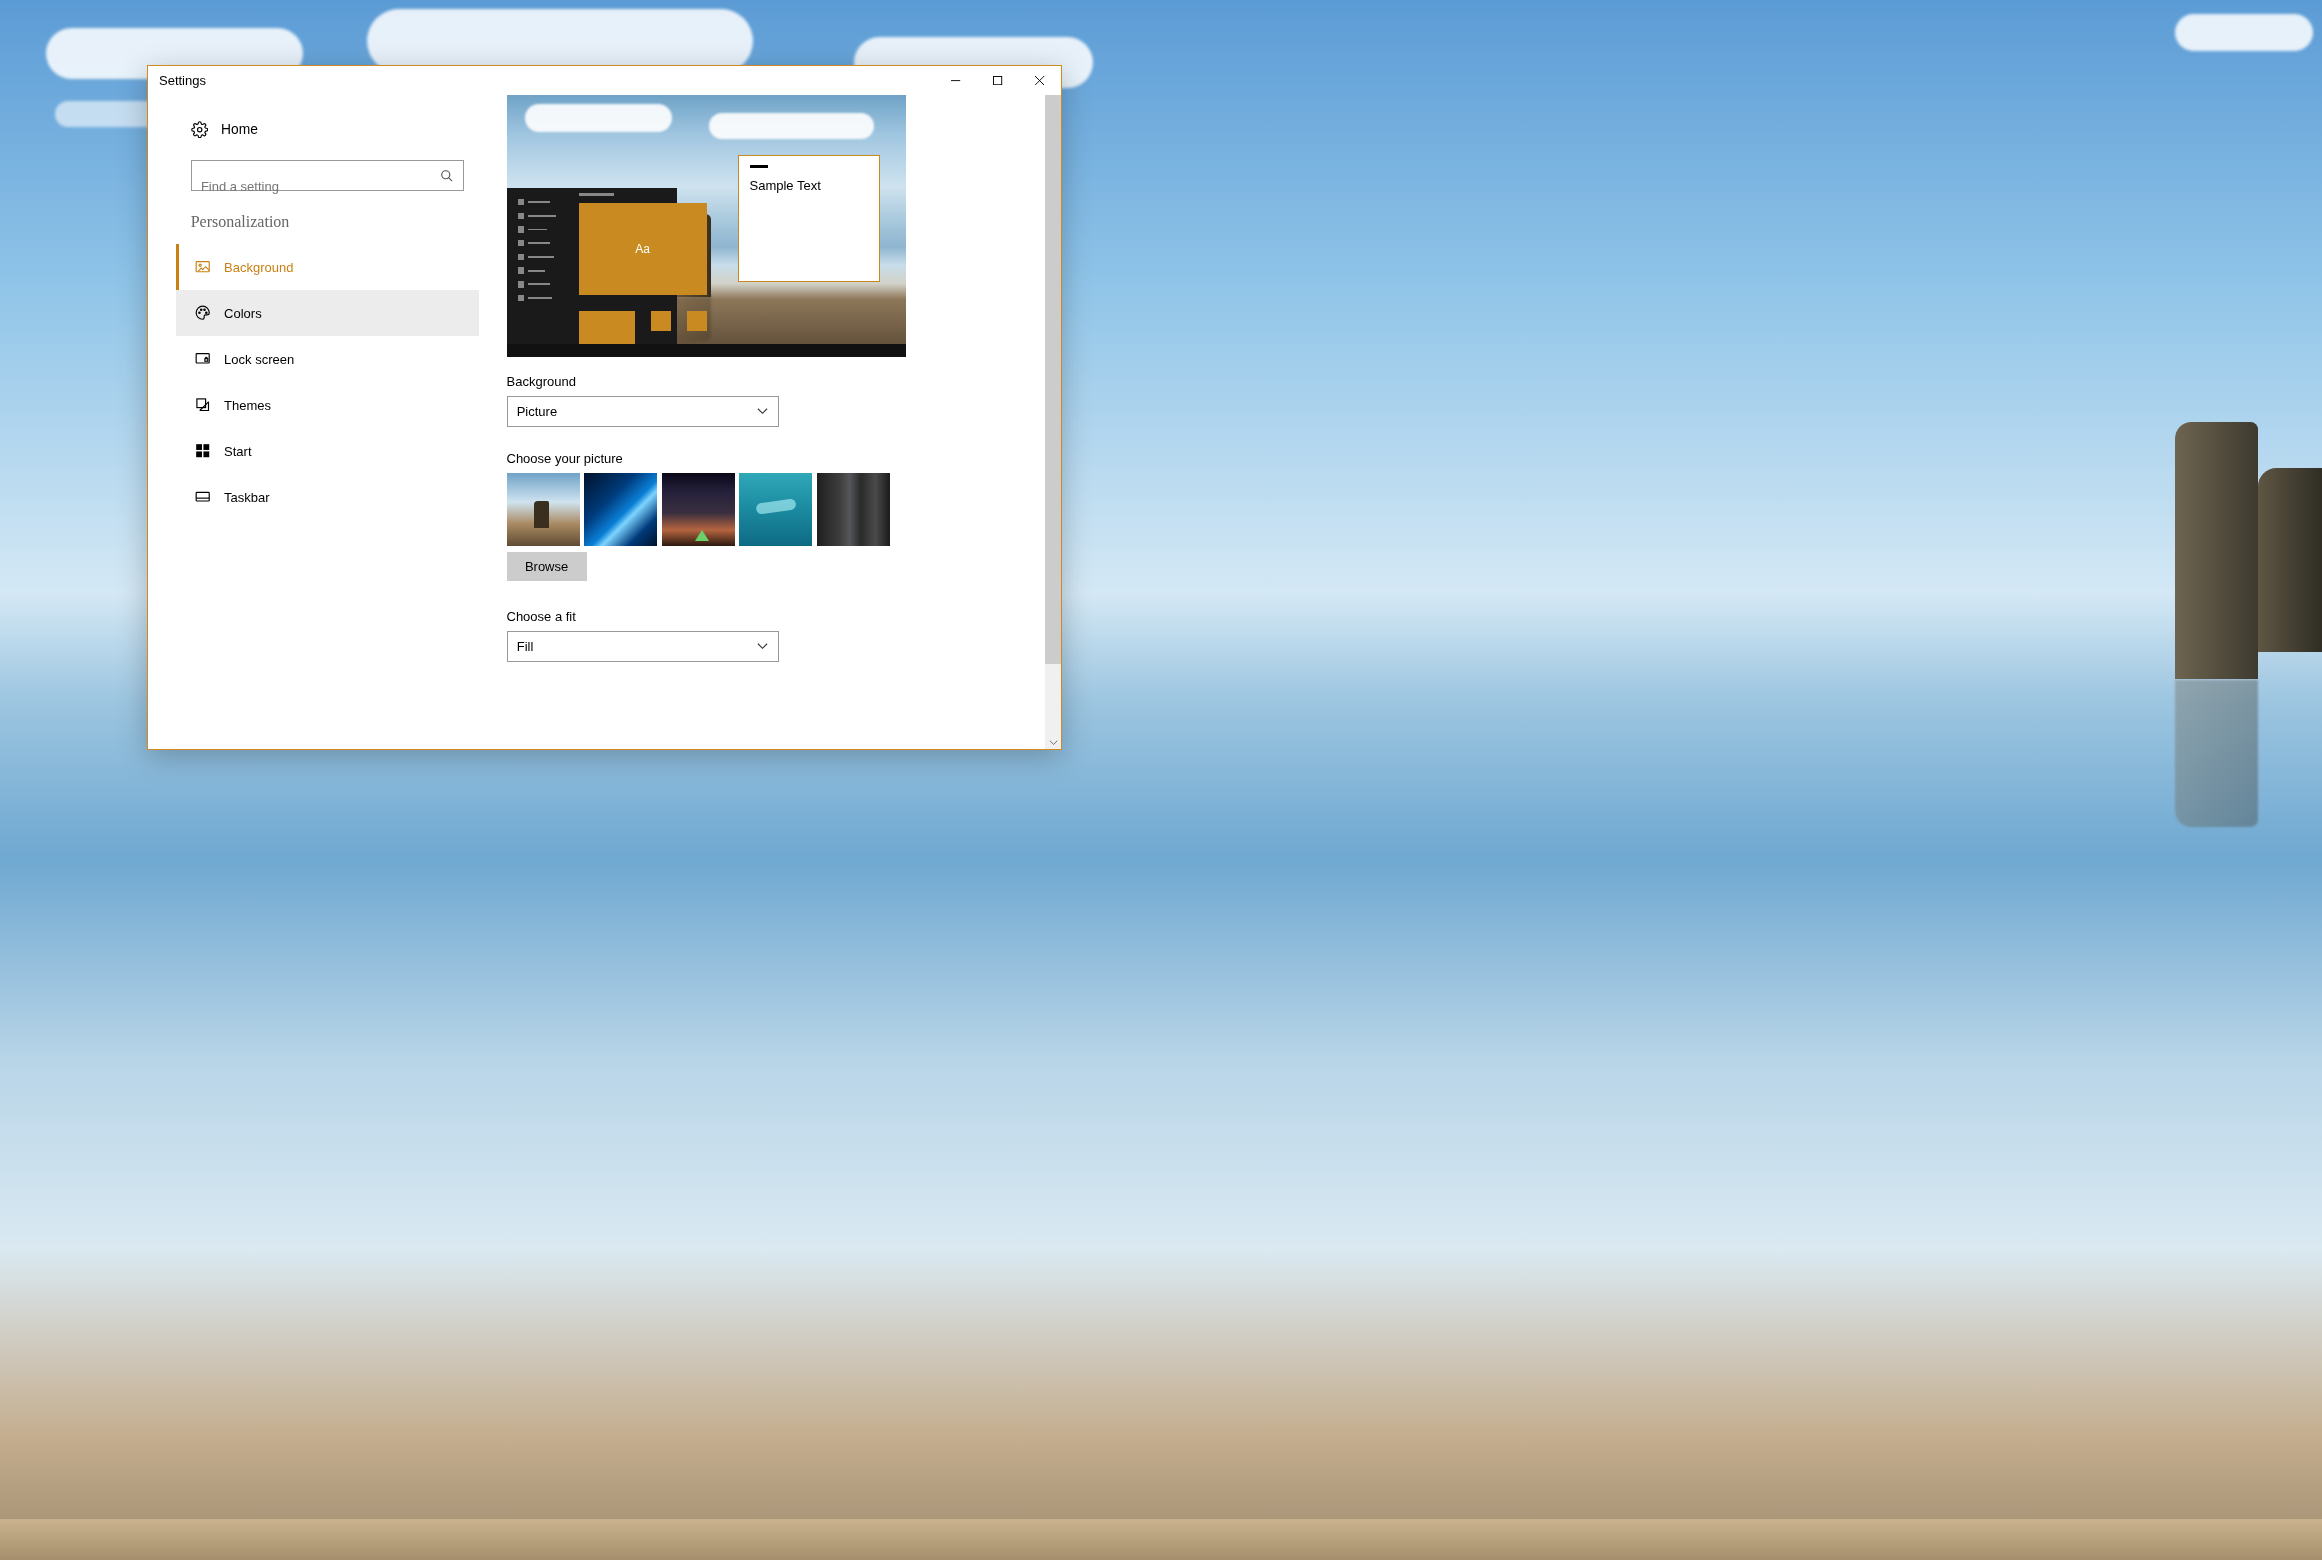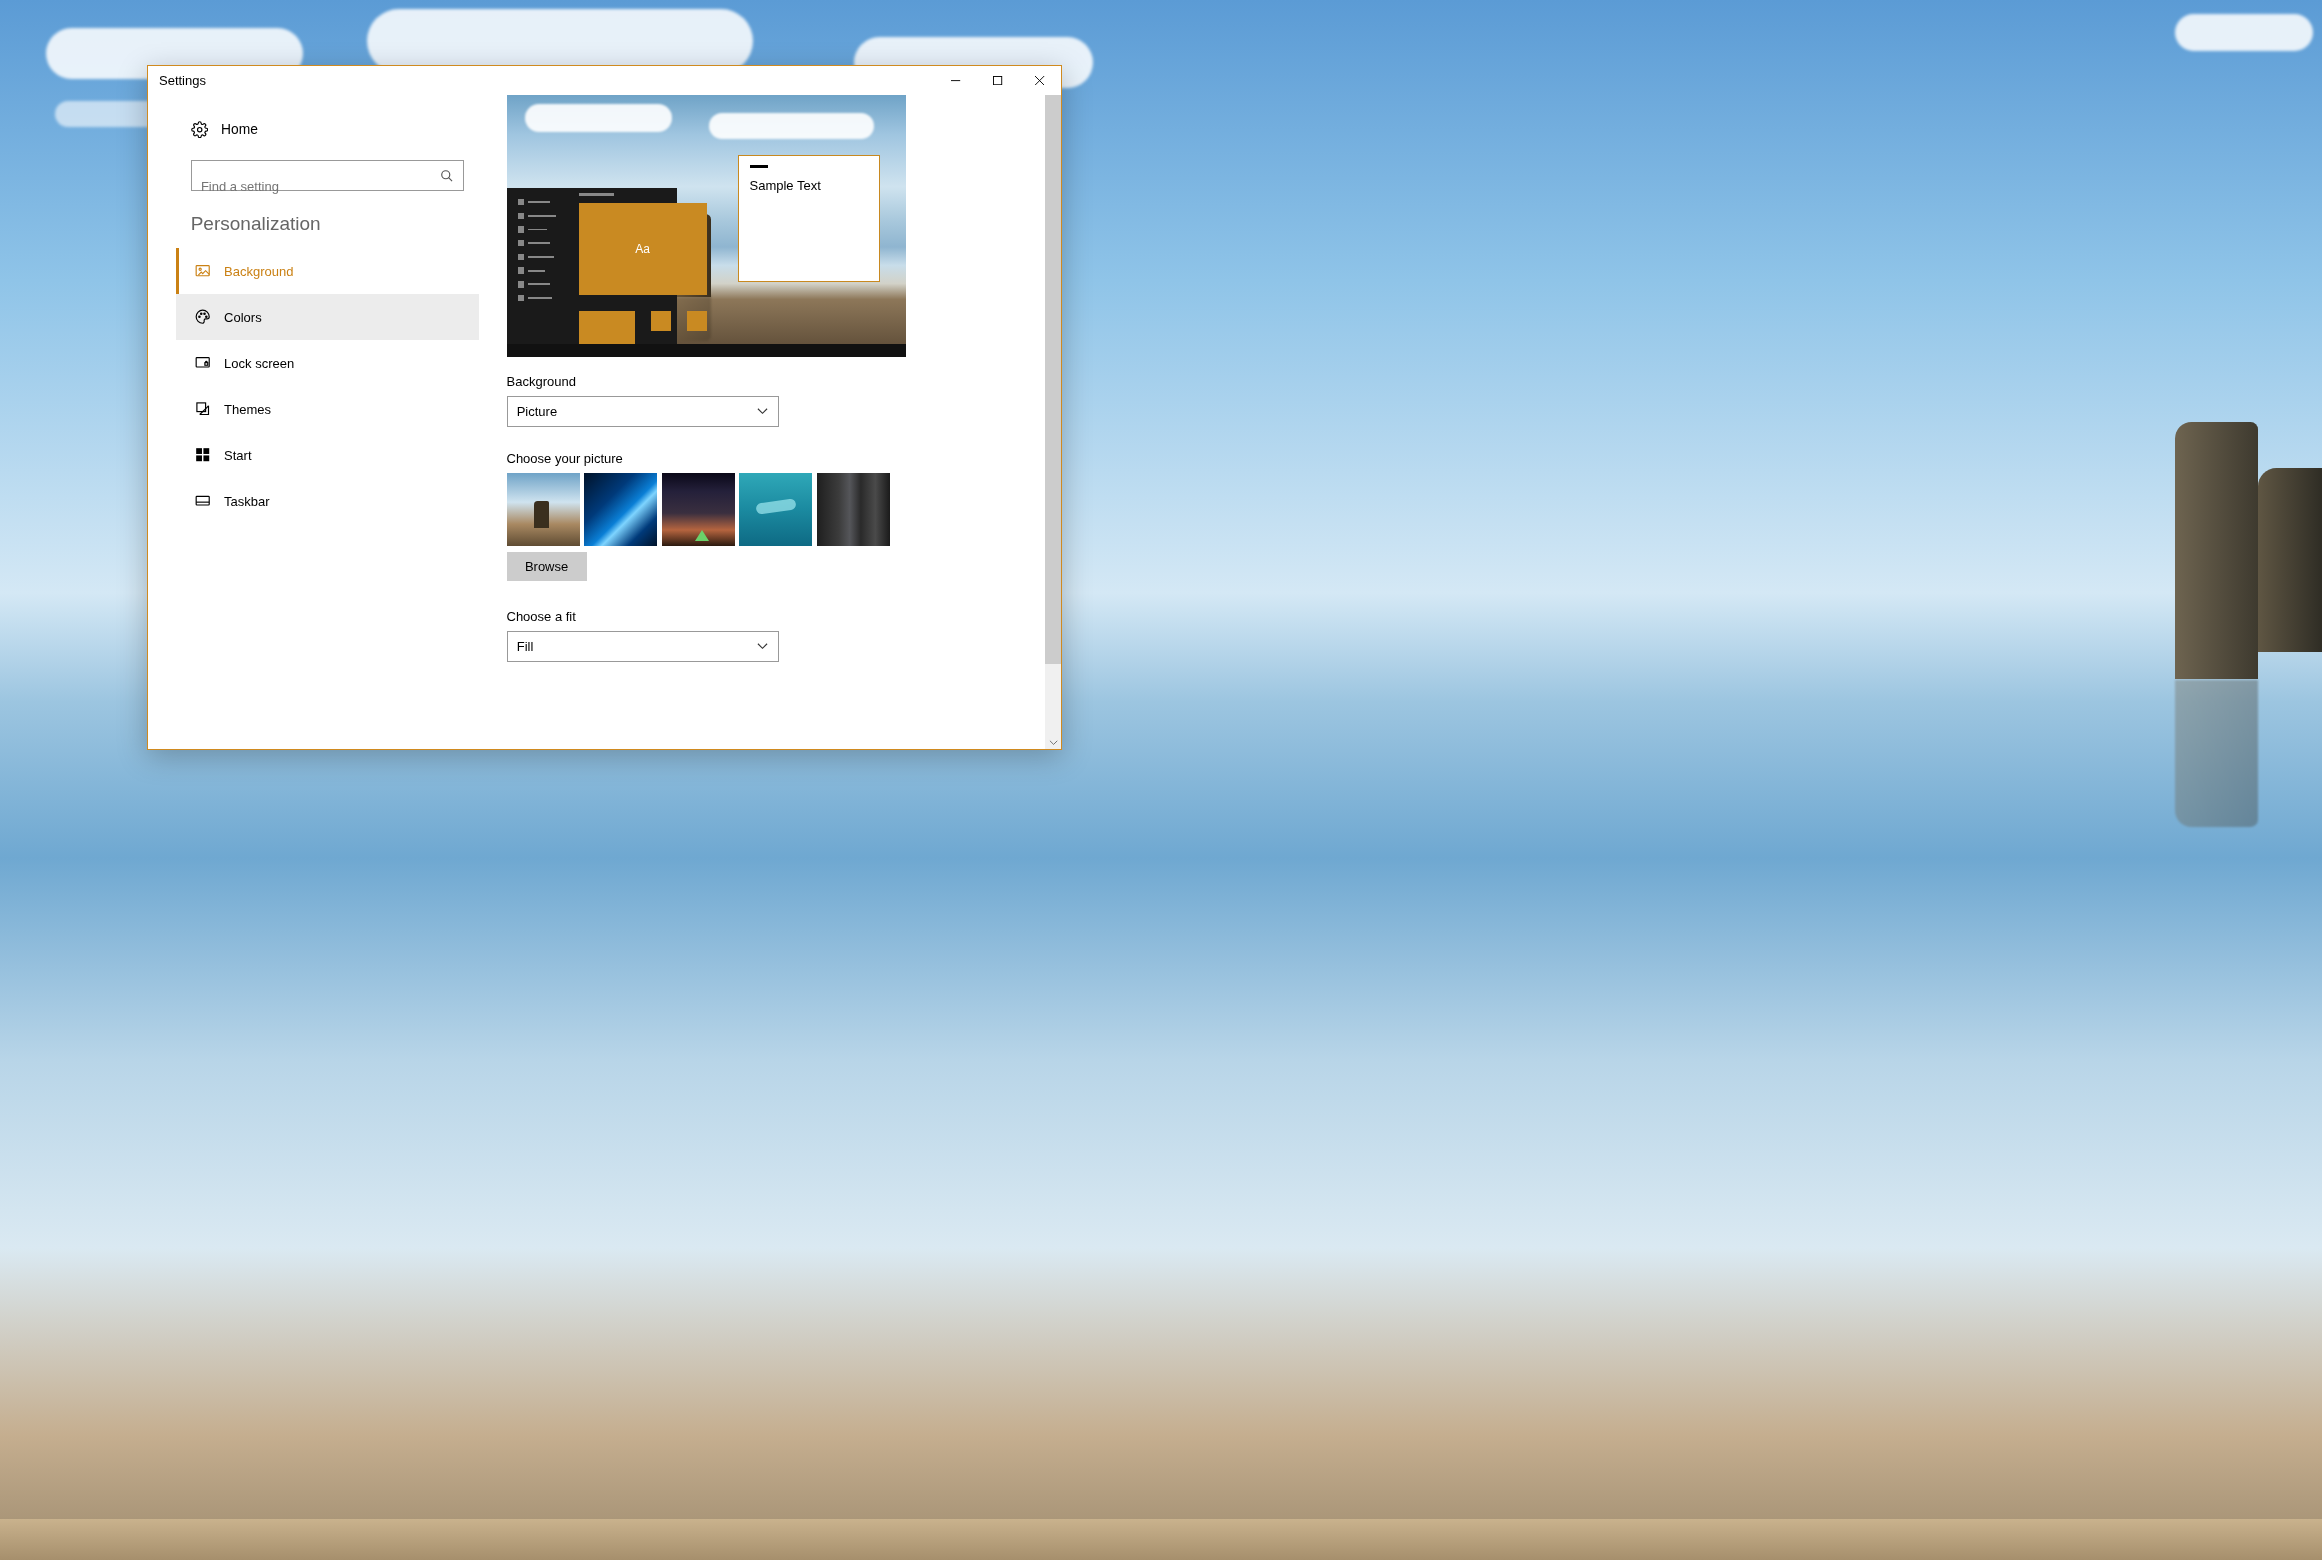--- a/index.html
+++ b/index.html
@@ -83,21 +83,21 @@
     padding: 0 9.2px;
   }
   .searchbox input {
     flex:1; border:none; outline:none; font-size:13px;
     color:#8b5cf6; background:transparent;margin-top:22px;
   }
   .searchbox svg { width:13.8px; height:13.8px; color:#555; }
 
   .section-label {
     padding: 5.5px 14.7px 13px 14.7px;
-    font-size:19px; color:#666;
+    font-size:16px; color:#666;font-family:Liberation Serif, serif;
   }
 
   .nav-item {
     display:flex; align-items:center; gap:13px;
     height:46px; padding-left:14.7px;
     font-size:13px; color:#000; cursor:pointer;
     border-left:3.7px solid transparent;
   }
   .nav-item.active {
     color:#ca8114; border-left-color:#ca8114;

